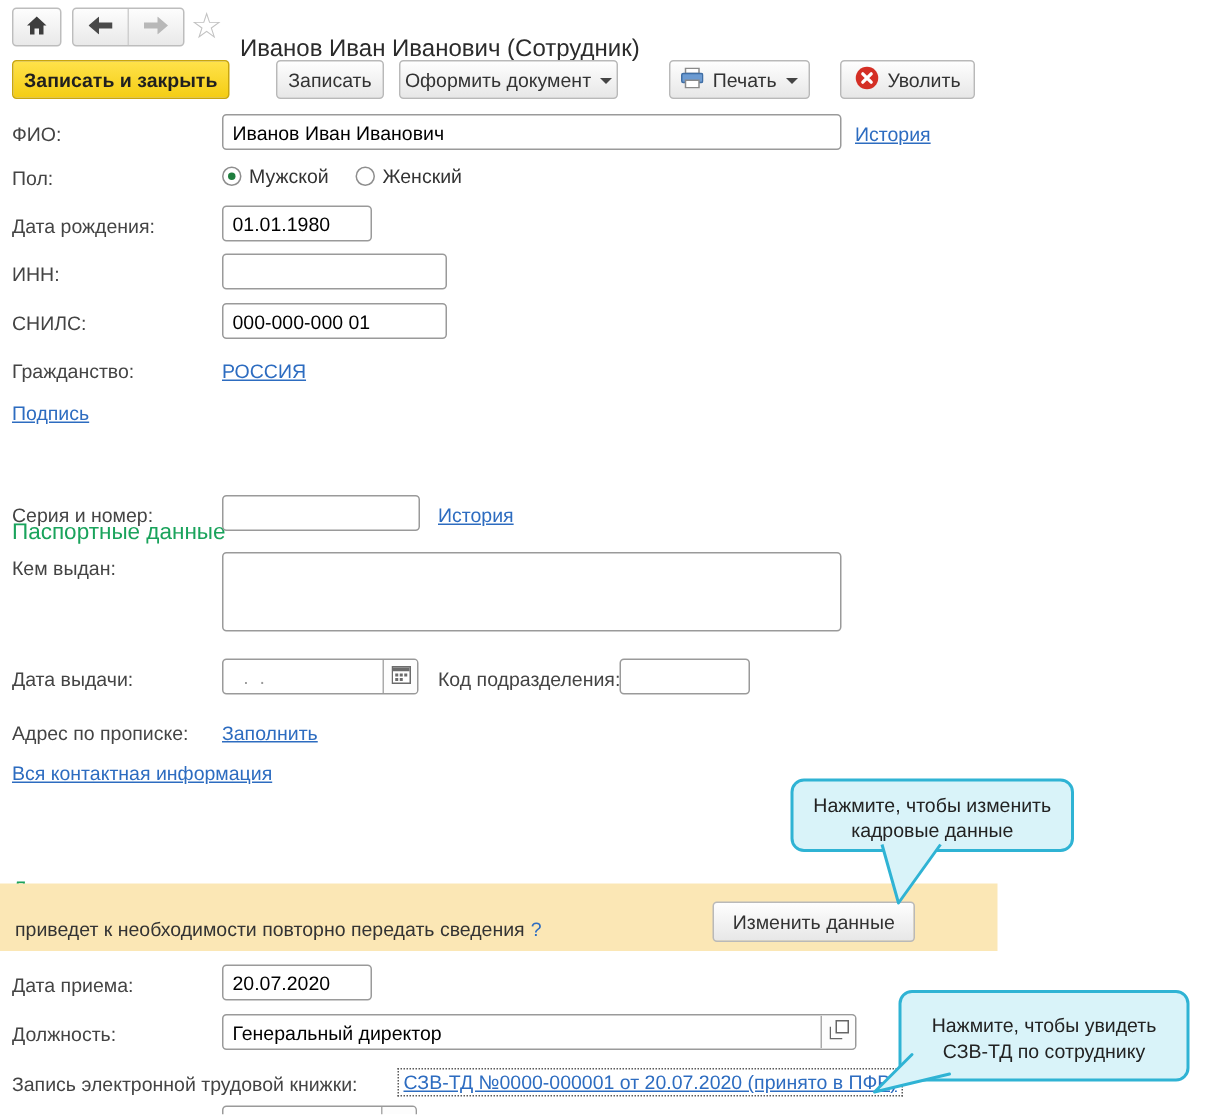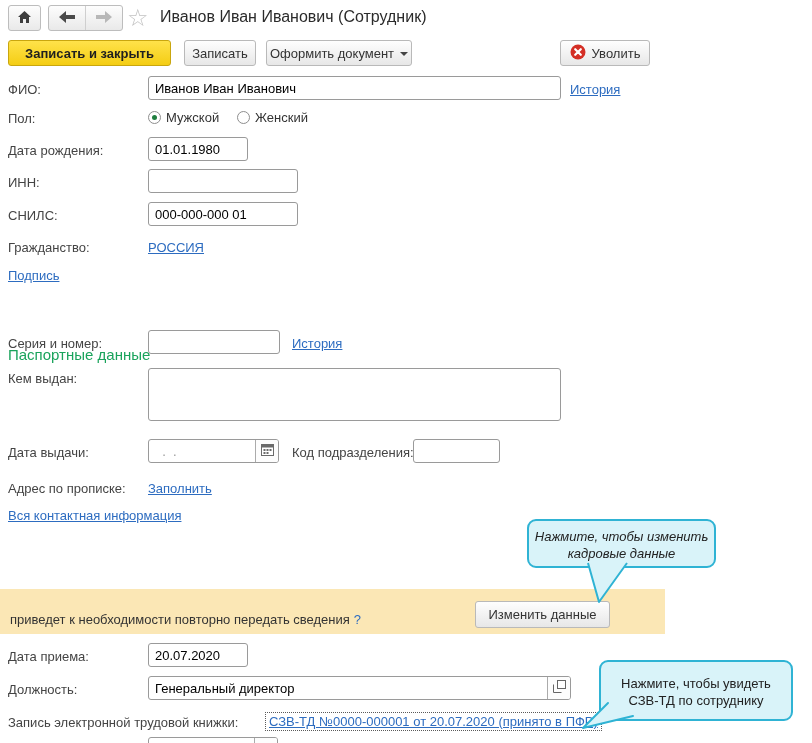--- a/index.html
+++ b/index.html
@@ -66,30 +66,41 @@
     <div class="navsep"></div>
     <div class="navhalf">
       <span>
         <svg width="16" height="12" viewBox="0 0 16 12">
             <path d="M0 4 H9 V0 L16 6 L9 12 V8 H0 Z" fill="#b8b8b8"></path>
           </svg>
       </span>
     </div>
   </div>
   <div class="star" style="left:127px;top:6px;">☆</div>
-  <div class="title" style="left:160px;top:8px;text-align:center;">Иванов Иван Иванович (Сотрудник)</div>
-
-  <div class="btn btn-yellow" style="left:8px;top:40px;width:163px;">
+  <div class="title" style="left:160px;top:24px;text-align:center;">Иванов Иван Иванович (Сотрудник)</div>
+
+  <div class="btn btn-yellow" style="left:8px;top:40px;width:145px;">
     <span>Записать и закрыть</span>
   </div>
   <div class="btn" style="left:184px;top:40px;width:72px;">
     <span>Записать</span>
   </div>
   <div class="btn" style="left:266px;top:40px;width:146px;">
     <span>Оформить документ</span>
+    <span class="caret"></span>
+  </div>
+  <div class="btn" style="left:446px;top:40px;width:94px;">
+    <span>
+      <svg width="15" height="14" viewBox="0 0 15 14">
+        <rect x="3" y="0.5" width="9" height="3.5" fill="#fff" stroke="#8a8a8a"></rect>
+        <rect x="0.5" y="4" width="14" height="6" rx="1" fill="#6c9bd2" stroke="#3f6ea5"></rect>
+        <rect x="3" y="8.5" width="9" height="5" fill="#fff" stroke="#8a8a8a"></rect>
+      </svg>
+    </span>
+    <span>Печать</span>
     <span class="caret"></span>
   </div>
   <div class="btn" style="left:560px;top:40px;width:90px;">
     <span>
       <svg width="16" height="16" viewBox="0 0 16 16">
         <circle cx="8" cy="8" r="7.5" fill="#d42f25"></circle>
         <path d="M5.2 5.2 L10.8 10.8 M10.8 5.2 L5.2 10.8" stroke="#fff" stroke-width="2.2" stroke-linecap="round"></path>
       </svg>
     </span>
     <span>Уволить</span>
@@ -189,21 +200,21 @@
   </div>
 
   <div class="lbl" style="left:8px;top:715px;">Запись электронной трудовой книжки:</div>
   <div class="link linkbox" style="left:265px;top:712px;">СЗВ-ТД №0000-000001 от 20.07.2020 (принято в ПФР)</div>
 
   <div class="fldwrap" style="left:148px;top:737px;width:130px;">
     <input style="">
     <div class="inbtn"></div>
   </div>
 
-  <div class="tooltip" style="left:527px;top:519px;width:189px;height:49px;padding-top:7px;font-style:italic;">
+  <div class="tooltip" style="left:527px;top:519px;width:189px;height:49px;padding-top:7px;">
     <span>Нажмите, чтобы изменить</span><br>
     <span>кадровые данные</span>
   </div>
   <div class="tooltip" style="left:599px;top:660px;width:194px;height:61px;padding-top:13px;">
     <span>Нажмите, чтобы увидеть</span><br>
     <span>СЗВ-ТД по сотруднику</span>
   </div>
   <svg class="tails" width="812" height="743">
     <path d="M588 563 L599 602 L627 563" fill="#d9f3f9" stroke="#2fb3d4" stroke-width="2" stroke-linejoin="round"></path>
     <path d="M633 716 L583 728 L608 703" fill="#d9f3f9" stroke="#2fb3d4" stroke-width="2" stroke-linejoin="round" stroke-linecap="round"></path>

